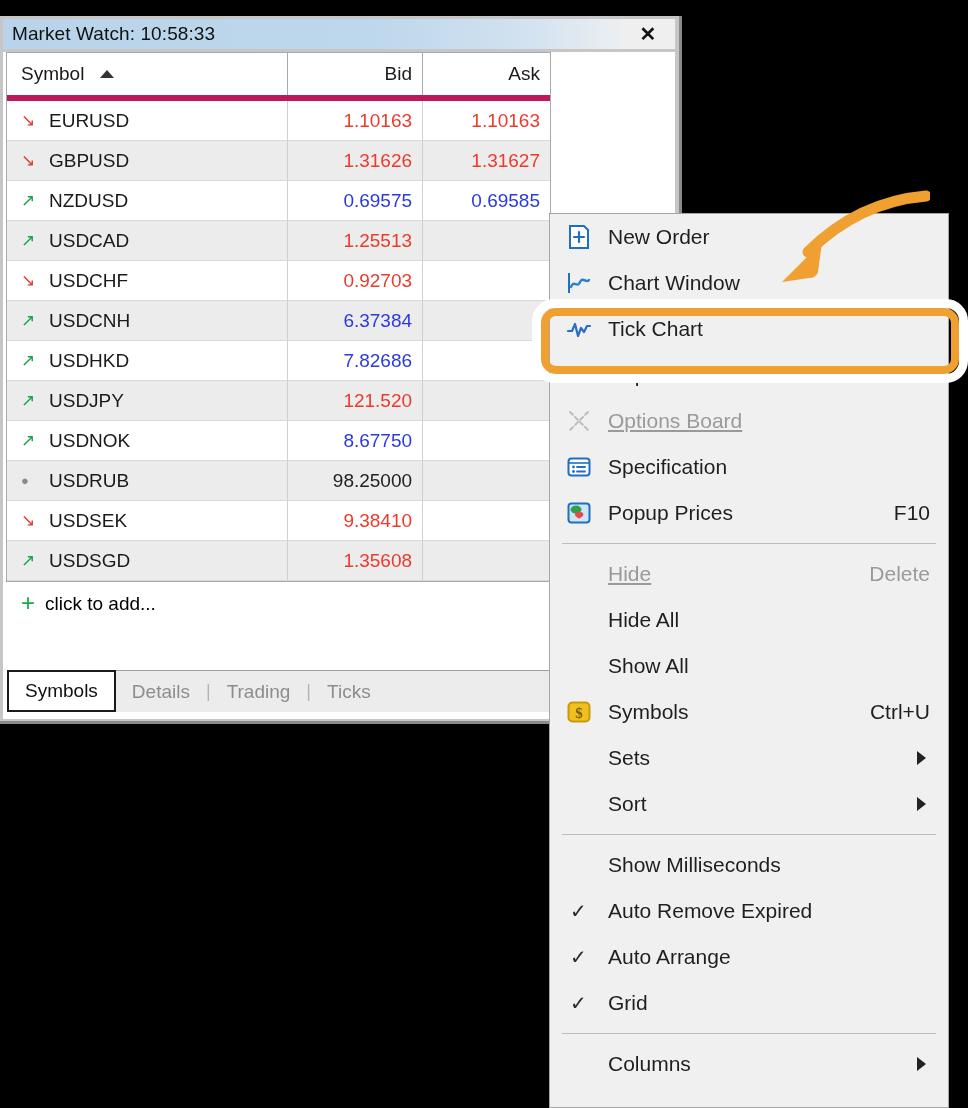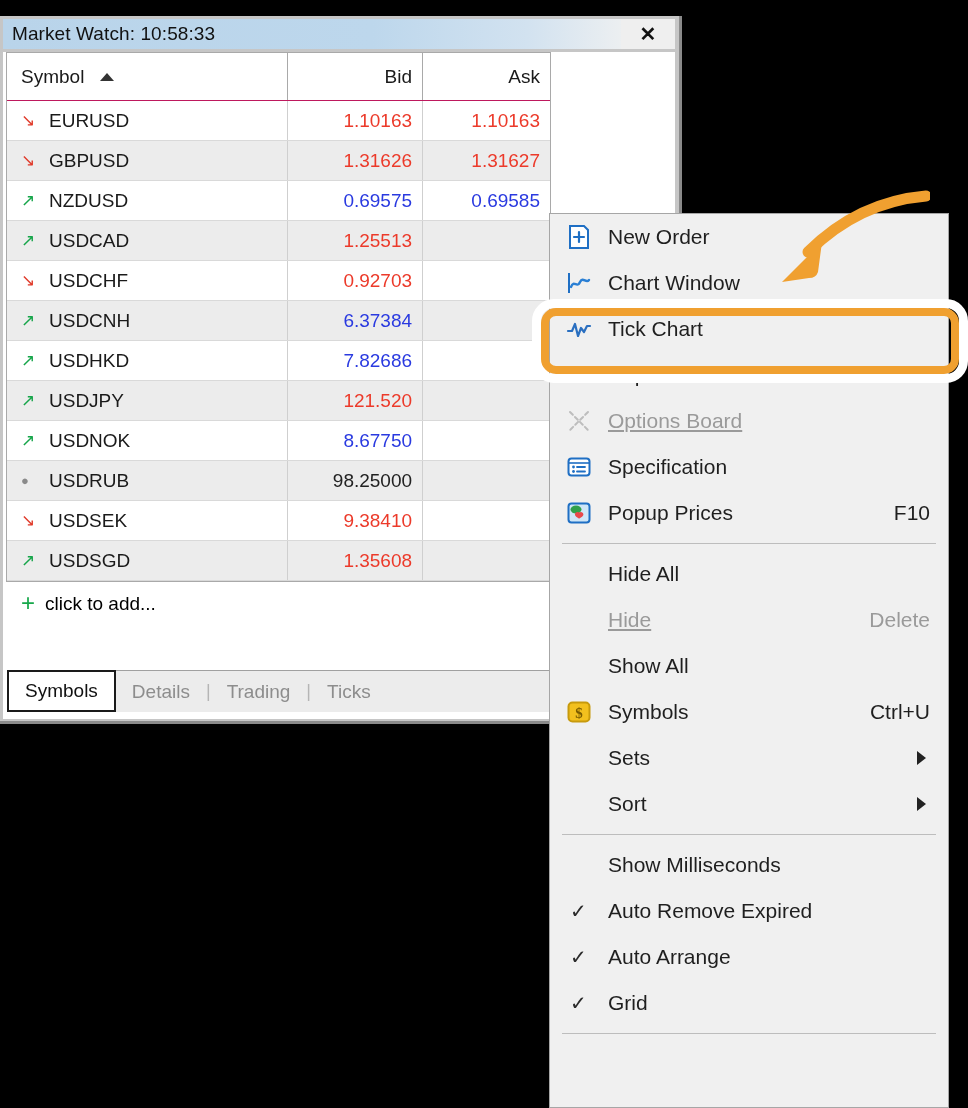--- a/index.html
+++ b/index.html
@@ -43,21 +43,21 @@
   .mw-grid{
     position:absolute;left:3px;top:0;width:545px;
     border:1px solid #a9a9a9;border-top:1px solid #a9a9a9;
     box-sizing:border-box;background:#fff;
   }
   .row{
     display:flex;height:40px;box-sizing:border-box;
     border-bottom:1px solid #d9d9d9;
   }
   .row.alt{background:#ececec;}
-  .row.head{height:48px;border-bottom:1px solid #be185d;background:#fff;}
+  .row.head{height:48px;border-bottom:6px solid #be185d;background:#fff;}
   .c-sym{
     width:333px;box-sizing:border-box;display:flex;align-items:center;
     padding-left:14px;border-right:1px solid #cfcfcf;
     font-size:19px;color:#1a1a1a;
   }
   .row.head .c-sym{border-right:1px solid #a9a9a9;}
   .c-bid{
     width:160px;box-sizing:border-box;display:flex;align-items:center;
     justify-content:flex-end;padding-right:10px;border-right:1px solid #cfcfcf;
     font-size:19px;
@@ -363,31 +363,31 @@
         <svg width="26" height="26" viewBox="0 0 26 26">
           <rect x="2.5" y="3.5" width="21" height="19" rx="3" fill="#cfe6f7" stroke="#1f6fc4" stroke-width="2"></rect>
           <ellipse cx="10" cy="9.5" rx="5.5" ry="4" fill="#31a04a"></ellipse>
           <path d="M14 18 a3 3 0 0 1 5-2 a3 3 0 0 1 5 2 c0 3-5 5-5 5 s-5-2-5-5 z" fill="#e8484a" transform="translate(-3,-1) scale(0.85)"></path>
         </svg>
       </span>
       <span class="mi-label">Popup Prices</span>
       <span class="mi-accel">F10</span>
     </div>
     <div class="msep"></div>
-    <div class="mi">
-      <span class="mi-ico"></span>
-      <span class="mi-label">Hide All</span>
-    </div>
     <div class="mi disabled">
       <span class="mi-ico"></span>
       <span class="mi-label">Hide</span>
       <span class="mi-accel">Delete</span>
     </div>
     <div class="mi">
       <span class="mi-ico"></span>
+      <span class="mi-label">Hide All</span>
+    </div>
+    <div class="mi">
+      <span class="mi-ico"></span>
       <span class="mi-label">Show All</span>
     </div>
     <div class="mi">
       <span class="mi-ico">
         <svg width="26" height="26" viewBox="0 0 26 26">
           <rect x="2.5" y="3.5" width="21" height="19" rx="4" fill="#f2c01e" stroke="#c79a0d" stroke-width="2"></rect>
           <text x="13" y="19" text-anchor="middle" font-size="15" font-family="&quot;Liberation Serif&quot;, serif" font-weight="bold" fill="#7a5c00">$</text>
         </svg>
       </span>
       <span class="mi-label">Symbols</span>
@@ -417,20 +417,25 @@
       <span class="mi-check">✓</span>
       <span class="mi-ico"></span>
       <span class="mi-label">Auto Arrange</span>
     </div>
     <div class="mi">
       <span class="mi-check">✓</span>
       <span class="mi-ico"></span>
       <span class="mi-label">Grid</span>
     </div>
     <div class="msep"></div>
+    <div class="mi">
+      <span class="mi-ico"></span>
+      <span class="mi-label">Columns</span>
+      <span class="mi-sub"></span>
+    </div>
   </div>
 
 <div id="hl-outer"></div>
 <div id="hl-inner"></div>
 
 <svg id="arrow-svg" width="240" height="120" viewBox="0 0 240 120">
   <path d="M236 6 C190 10 150 30 118 62" stroke="#f0a030" stroke-width="11" fill="none" stroke-linecap="round"></path>
   <path d="M92 92 L132 52 L128 82 Q126 88 119 88 L92 92 Z" fill="#f0a030"></path>
 </svg>
 

